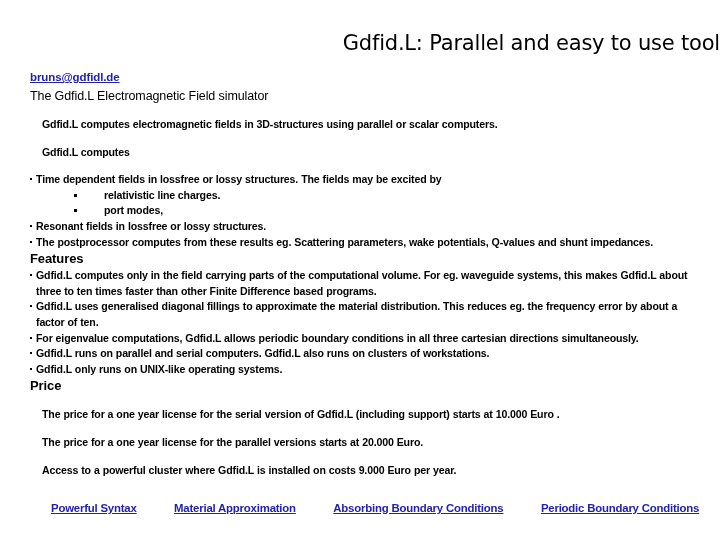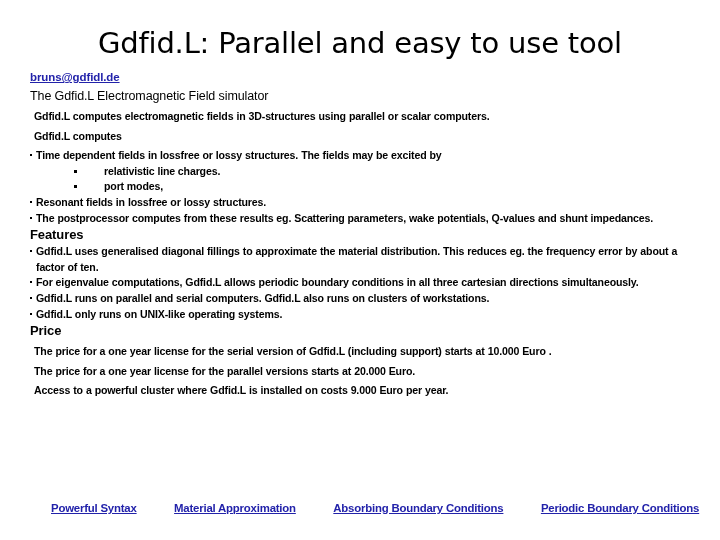--- a/index.html
+++ b/index.html
@@ -19,24 +19,24 @@
     position: relative;
     width: 720px;
     height: 540px;
     background: #ffffff;
   }
   .title {
     position: absolute;
     top: 26px;
     left: 0;
     width: 720px;
-    text-align: center;
+    text-align: right;
     font-family: "DejaVu Sans", sans-serif;
     font-weight: 400;
-    font-size: 29px;
+    font-size: 21px;
     line-height: 34px;
     letter-spacing: -0.2px;
     color: #000000;
     white-space: nowrap;
   }
   .body-area {
     position: absolute;
     top: 68px;
     left: 30px;
     width: 668px;
@@ -67,21 +67,21 @@
     font-size: 13px;
     line-height: 18px;
     margin: 0;
     letter-spacing: -0.1px;
   }
   .para {
     font-family: "Liberation Sans", sans-serif;
     font-weight: bold;
     font-size: 10.6px;
     line-height: 15.6px;
-    margin: 4px;
+    margin: 12px;
     letter-spacing: -0.15px;
     word-spacing: 0.2px;
   }
   .bullet {
     font-family: "Liberation Sans", sans-serif;
     font-weight: bold;
     font-size: 10.6px;
     line-height: 15.6px;
     margin: 0;
     letter-spacing: -0.15px;
@@ -156,21 +156,21 @@
 
     <p class="subbullet"><span class="bsq"></span><span>relativistic line charges.</span></p>
     <p class="subbullet"><span class="bsq"></span><span>port modes,</span></p>
 
     <p class="bullet"><span class="bsq"></span><span class="bullet-text">Resonant fields in lossfree or lossy structures.</span></p>
 
     <p class="bullet"><span class="bsq"></span><span class="bullet-text">The postprocessor computes from these results eg. Scattering parameters, wake potentials, Q-values and shunt impedances.</span></p>
 
     <p class="heading">Features</p>
 
-    <p class="bullet"><span class="bsq"></span></p>
+    <p class="bullet"><span class="bsq"></span><span class="bullet-text">Gdfid.L computes only in the field carrying parts of the computational volume. For eg. waveguide systems, this makes Gdfid.L about three to ten times faster than other Finite Difference based programs.</span></p>
     <p class="bullet"><span class="bsq"></span><span class="bullet-text">Gdfid.L uses generalised diagonal fillings to approximate the material distribution. This reduces eg. the frequency error by about a factor of ten.</span></p>
     <p class="bullet"><span class="bsq"></span><span class="bullet-text">For eigenvalue computations, Gdfid.L allows periodic boundary conditions in all three cartesian directions simultaneously.</span></p>
     <p class="bullet"><span class="bsq"></span><span class="bullet-text">Gdfid.L runs on parallel and serial computers. Gdfid.L also runs on clusters of workstations.</span></p>
 
 
     <p class="bullet"><span class="bsq"></span><span class="bullet-text">Gdfid.L only runs on UNIX-like operating systems.</span></p>
 
     <p class="heading">Price</p>
 
     <p class="para">The price for a one year license for the serial version of Gdfid.L (including support) starts at 10.000 Euro .</p>

